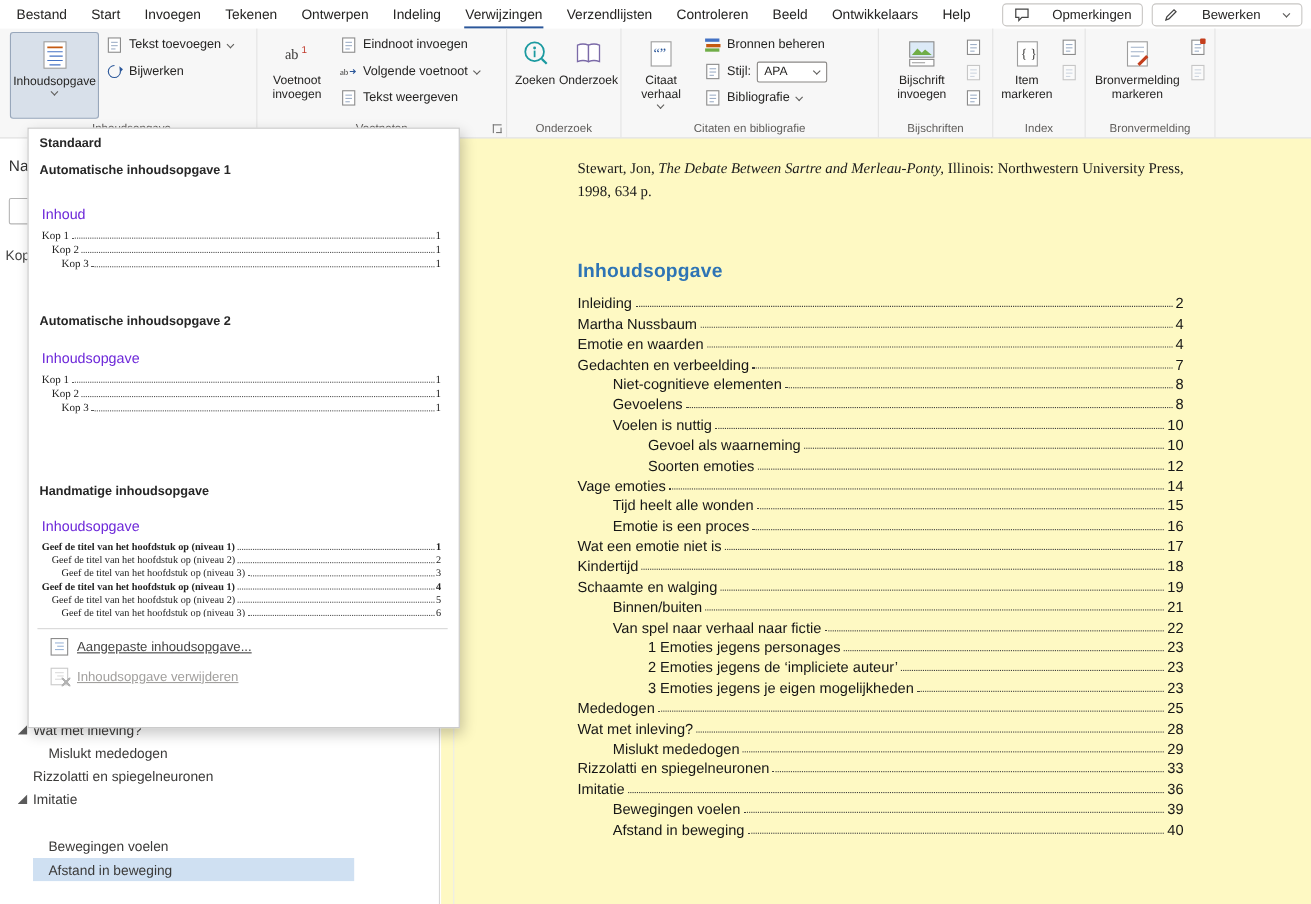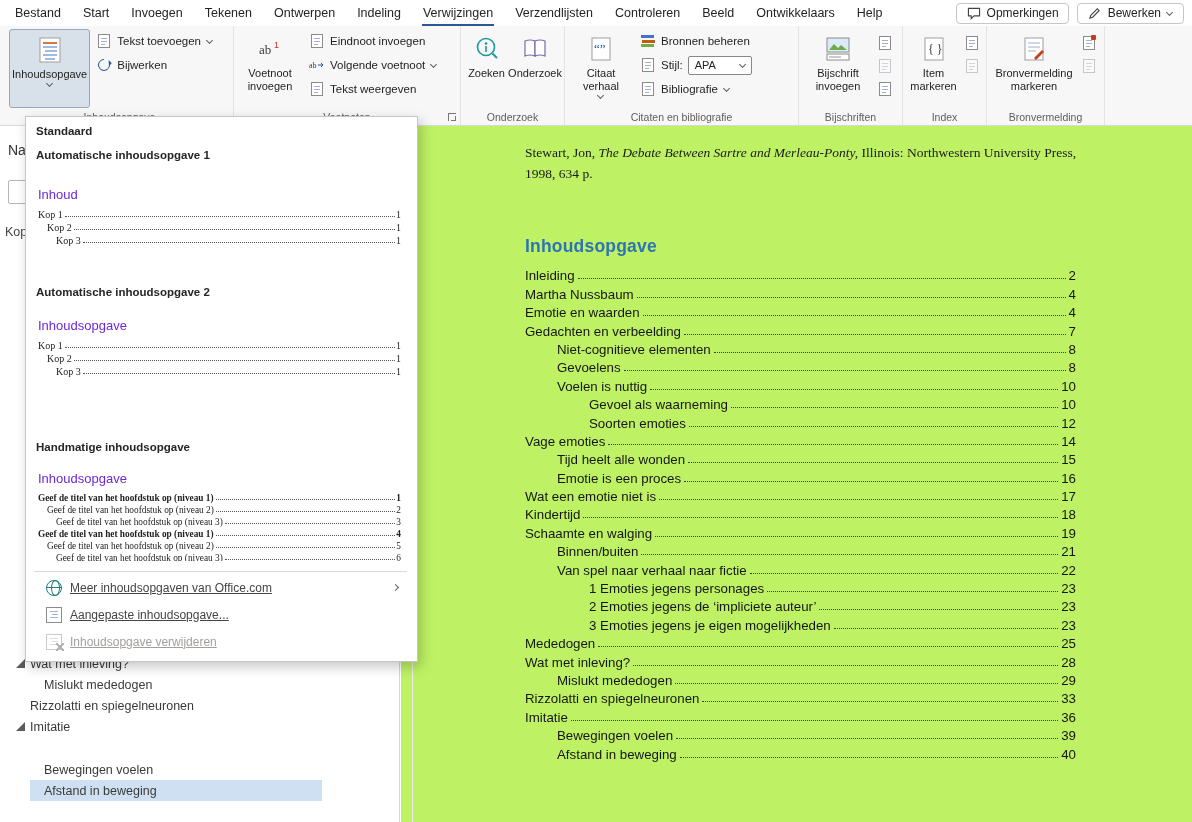--- a/index.html
+++ b/index.html
@@ -6,21 +6,21 @@
 html,body{width:1192px;height:822px;overflow:hidden}
 body{font-family:"Liberation Sans",sans-serif;background:#fff;color:#252423;position:relative}
 button{font:inherit;background:none;border:none;cursor:pointer}
 
 
 .menubar{position:absolute;top:0;left:0;right:0;height:26px;background:#fff;display:flex;align-items:stretch;padding-left:4px;font-size:12.5px}
 .mtabs{display:flex;align-items:stretch}
 .mtab{padding:0 11px;display:flex;align-items:center;color:#252423;position:relative;cursor:pointer}
 .mtab.active::after{content:"";position:absolute;left:10px;right:10px;bottom:0;height:2.5px;background:#2b579a}
 .top-actions{margin-left:auto;display:flex;gap:8px;align-items:center;padding-right:8px}
-.top-btn{display:flex;align-items:center;gap:5px;border:1px solid #c8c6c4;border-radius:4px;height:21px;padding:0 9px;font-size:12px;color:#252423;background:#fff}
+.top-btn{display:flex;align-items:center;gap:20px;border:1px solid #c8c6c4;border-radius:4px;height:21px;padding:0 9px;font-size:12px;color:#252423;background:#fff}
 .chev{width:8px;height:7px;display:inline-block;position:relative;flex:none}
 .chev::before{content:"";position:absolute;left:1px;top:0;width:4px;height:4px;border-right:1.2px solid #5f5e5c;border-bottom:1.2px solid #5f5e5c;transform:rotate(45deg)}
 .chev-r::before{transform:rotate(-45deg);top:1px;left:0}
 
 
 .ribbon{position:absolute;top:26px;left:0;right:0;height:100px;background:#f7f7f7;border-bottom:1px solid #d8d8d8;display:flex;padding-left:6px}
 .rgroup{position:relative;display:flex;flex-direction:column;border-right:1px solid #e3e3e3}
 .rg-content{flex:1;display:flex;padding:3px 3px 0 3px}
 .rg-label{height:17px;display:flex;align-items:center;justify-content:center;font-size:10.5px;color:#605e5c;position:relative}
 .g1{width:228px}.g2{width:227px}.g3{width:104px}.g4{width:234px}.g5{width:104px}.g6{width:84px}.g7{width:118px}
@@ -55,21 +55,21 @@
 .nav-items{position:absolute;left:16px;top:527px;width:306px}
 .nav-item{display:flex;align-items:center;height:21px;font-size:12.5px;color:#3b3a39;cursor:pointer}
 .nav-tri{width:9px;height:9px;position:relative;flex:none;margin-right:5px}
 .nav-tri::before{content:"";position:absolute;inset:0;background:#5b5b5b;clip-path:polygon(100% 0,100% 100%,0 100%)}
 .nav-item.n1{padding-left:28px}
 .nav-item.n0:not(.tri) .nav-tri{visibility:hidden}
 .nav-item.gap{margin-top:22px}
 .nav-item.sel{background:#cfe0f2;margin-left:14px;padding-left:14px}
 
 
-.docarea{position:absolute;top:126px;left:401px;right:0;bottom:0;background:#bef264;padding:16px 0 0 124px}
+.docarea{position:absolute;top:126px;left:401px;right:0;bottom:0;background:#fef9c3;padding:16px 0 0 124px}
 .page-edge{position:absolute;left:11px;top:0;bottom:0;width:1px;background:#ececec}
 .citation{font-family:"Liberation Serif",serif;font-size:13.5px;line-height:21px;width:556px;color:#1a1a1a}
 .toc-title{margin-top:52px;font-size:17.5px;color:#2e74b5;letter-spacing:.2px}
 .toc-list{margin-top:8px;width:551px;font-family:Liberation Sans, sans-serif;font-size:13.3px;color:#161616}
 .toc-row{display:flex;align-items:flex-end;height:18.4px}
 .toc-row.lv1{padding-left:32px}
 .toc-row.lv2{padding-left:64px}
 .toc-t{white-space:nowrap}
 .toc-dots{flex:1;border-bottom:1.4px dotted #3c3c3c;margin:0 3px 4px 3px;min-width:12px}
 .toc-p{white-space:nowrap}
@@ -655,25 +655,20 @@
               <span>6</span>
             </div>
           </div>
       </div>
     </div>
 
     <div class="dd-sep"></div>
 
     <div class="dd-menu">
 
-    <div class="dd-item haschev">
-          <span class="dd-ic globe-icon"></span>
-          <span class="dd-label">Meer inhoudsopgaven van Office.com</span>
-          <span class="dd-chev chev chev-r"></span>
-        </div>
         <div class="dd-item">
           <span class="dd-ic custom-toc-icon"></span>
           <span class="dd-label">Aangepaste inhoudsopgave...</span>
           <span class="dd-chev chev chev-r"></span>
         </div>
         <div class="dd-item disabled">
           <span class="dd-ic remove-toc-icon"></span>
           <span class="dd-label">Inhoudsopgave verwijderen</span>
           <span class="dd-chev chev chev-r"></span>
         </div>

